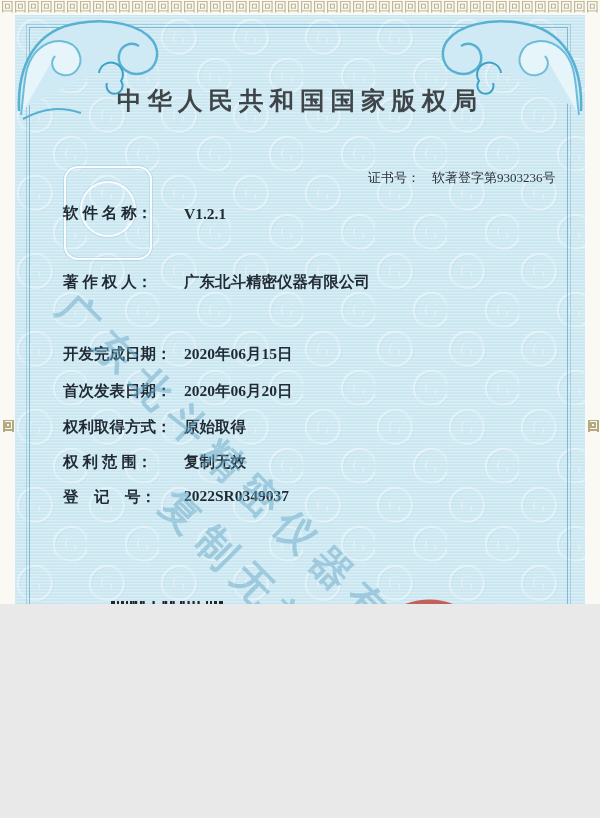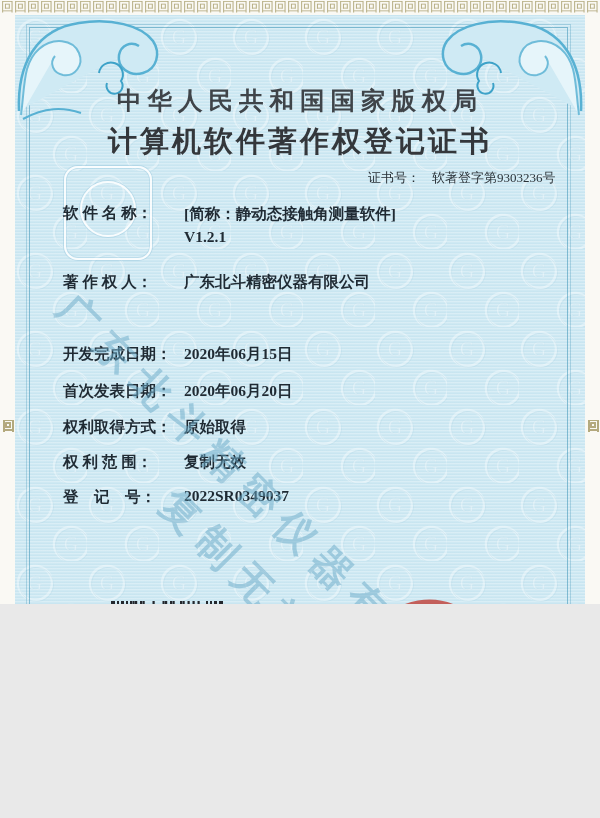--- a/index.html
+++ b/index.html
@@ -123,29 +123,27 @@
     <div class="emboss"></div>
   </div>
 
   <div class="layer">
     <div class="wm wm1">广东北斗精密仪器有限公司</div>
     <div class="wm wm2">复制无效</div>
   </div>
 
   <div class="layer">
     <div class="org-title ctext" style="top:84px;left:0;width:100%;">中华人民共和国国家版权局</div>
-    <div class="main-title ctext" style="top:122px;left:0;width:100%;">计算机软件著作权登记证书</div>
     <div class="cert-no ctext">
       <span>证书号：</span><span class="val">软著登字第9303236号</span>
     </div>
 
     <div class="row" style="top:203px;">
       <span class="lab">软 件 名 称：</span>
       <span class="mlval">
-        <span style="display:block">[简称：静动态接触角测量软件]</span>
         <span style="display:block">V1.2.1</span>
       </span>
     </div>
     <div class="row" style="top:272px;">
       <span class="lab">著 作 权 人：</span>
       <span class="val">广东北斗精密仪器有限公司</span>
     </div>
     <div class="row" style="top:344px;">
       <span class="lab">开发完成日期：</span>
       <span class="val">2020年06月15日</span>

